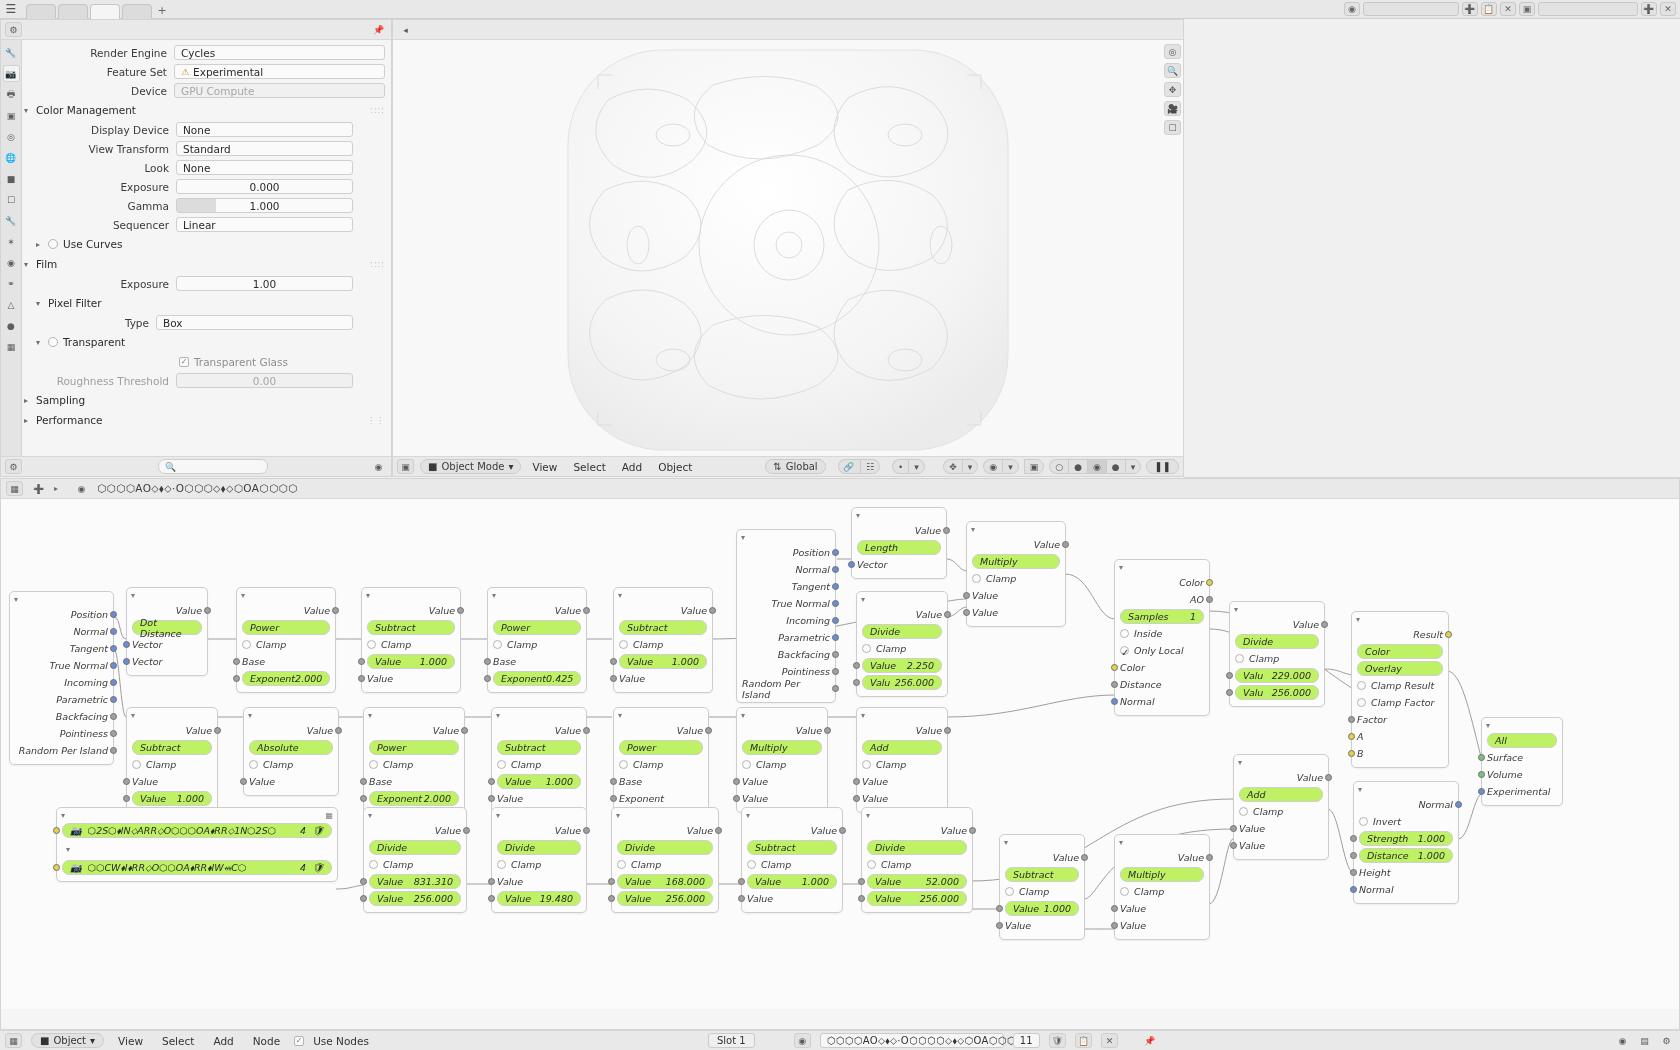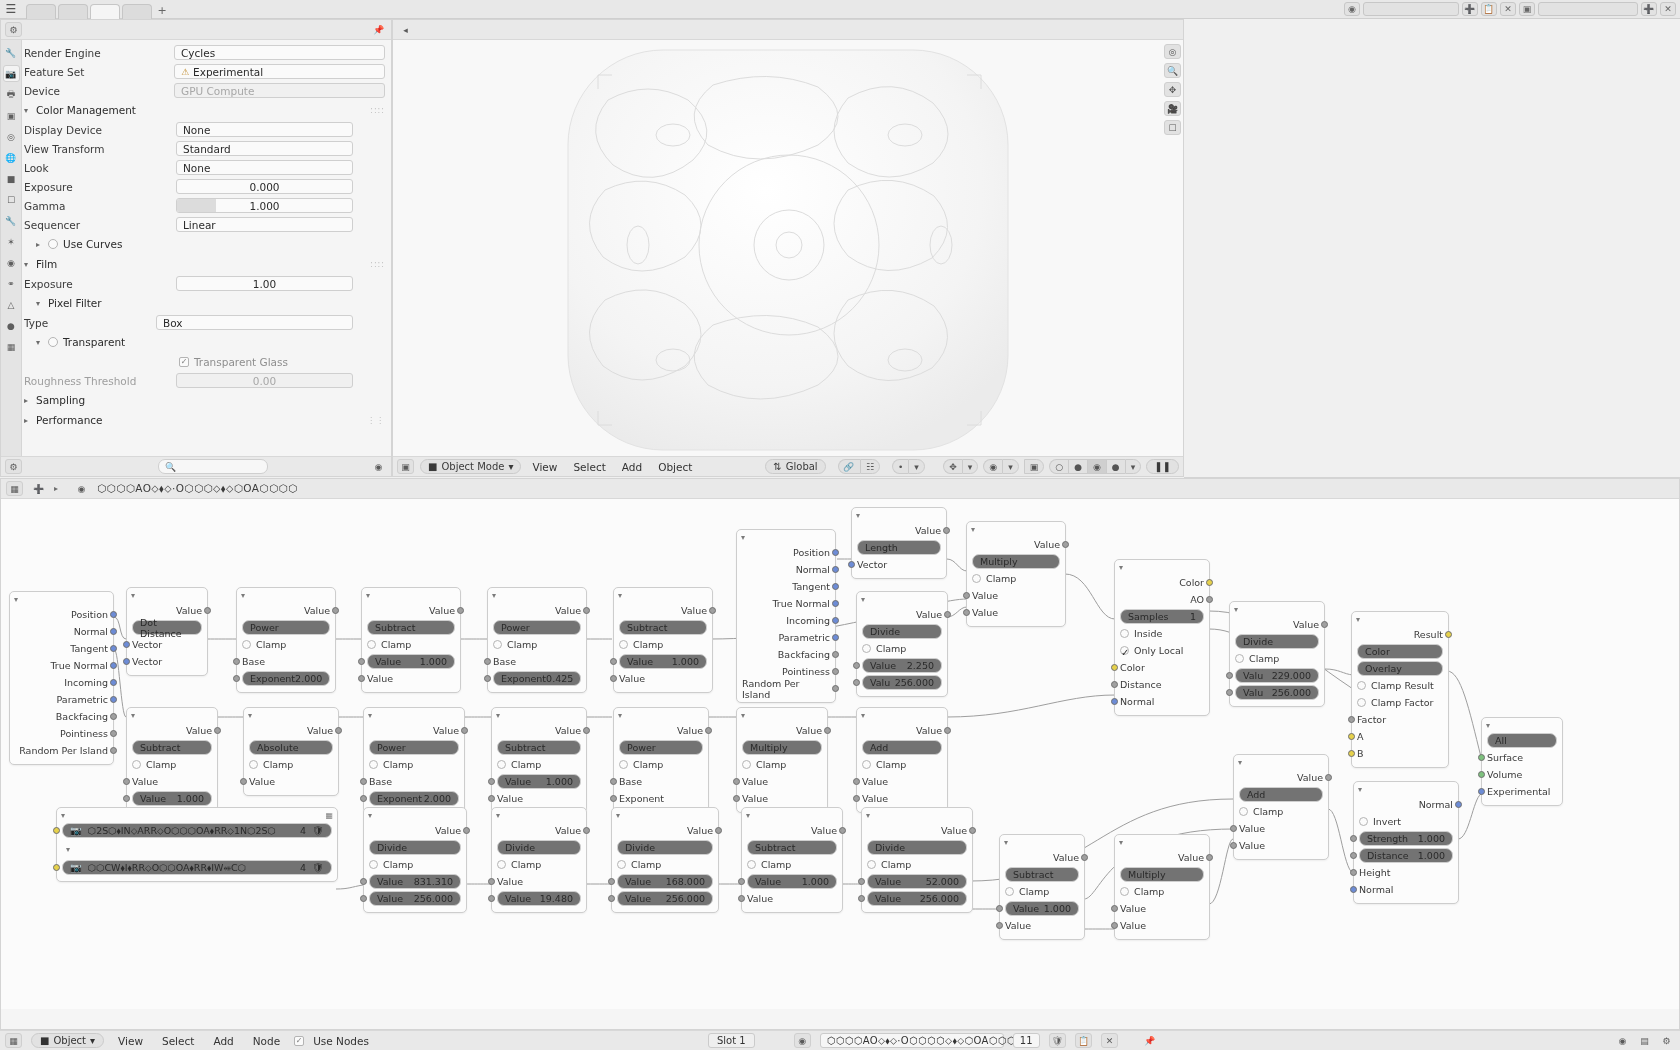--- a/index.html
+++ b/index.html
@@ -59,21 +59,21 @@
   .props-tabcol {
     position: absolute; left: 0; top: 20px; width: 21px; bottom: 20px;
     background: #e4e4e4; border-right: 1px solid #d5d5d5;
     display: flex; flex-direction: column; align-items: center; padding-top: 4px; gap: 4px;
   }
   .ptab { width: 17px; height: 17px; border-radius: 3px; display: flex; align-items: center; justify-content: center; color: #5e5e5e; font-size: 9px; }
   .ptab.sel { background: #f3f3f3; border: 1px solid #d0d0d0; }
   .props-body { position: absolute; left: 21px; top: 20px; right: 0; bottom: 20px; overflow: hidden; padding: 4px 6px 0 2px; }
 
   .row { display: flex; align-items: center; height: 17px; margin-bottom: 2px; }
-  .lbl { padding-right: 7px; color: #3b3b3b; font-size: 10.5px; white-space: nowrap; }
+  .lbl { text-align: right; padding-right: 7px; color: #3b3b3b; font-size: 10.5px; white-space: nowrap; }
   .field {
     flex: 1; height: 15px; background: #fafafa; border: 1px solid #cfcfcf; border-radius: 3px;
     display: flex; align-items: center; padding: 0 6px; font-size: 10.5px; color: #2a2a2a;
     position: relative; overflow: hidden;
   }
   .field.disabled { color: #a7a7a7; background: #f0f0f0; }
   .field.center { justify-content: center; }
   .field .warn { color: #c08a2a; margin-right: 4px; font-size: 9px; }
   .field .gamma-fill { position: absolute; left: 0; top: 0; bottom: 0; background: #dcdcdc; }
   .sect { display: flex; align-items: center; height: 18px; font-size: 10.5px; color: #2b2b2b; margin: 2px 0; }
@@ -104,25 +104,25 @@
   }
   .ne-canvas { position: absolute; top: 20px; left: 0; right: 0; bottom: 20px; background: #fbfbfb; overflow: hidden; }
   .breadcrumb { font-size: 10.5px; color: #3a3a3a; letter-spacing: .4px; }
 
   .node {
     position: absolute; background: #fcfcfc; border: 1px solid #cdcdcd;
     border-radius: 5px; font-size: 10px; color: #2f2f2f;
     box-shadow: 0 1px 2px rgba(0,0,0,0.06);
   }
   .node .nhead { height: 14px; display: flex; align-items: center; padding: 0 4px; color: #7b7b7b; font-size: 8px; }
-  .node .nbody { padding: 0 5px 5px 5px; }
+  .node .nbody { padding: 0 5px 5px 5px; font-style: italic; }
   .nrow { height: 17px; display: flex; align-items: center; position: relative; }
   .nrow.right { justify-content: flex-end; }
   .nfield {
-    height: 15px; width: 100%; background: #737373; border: 1px solid #cfcfcf; border-radius: 7px;
+    height: 15px; width: 100%; background: #bef264; border: 1px solid #cfcfcf; border-radius: 7px;
     display: flex; align-items: center; padding: 0 7px; font-size: 9.5px; color: #2a2a2a;
   }
   .nfield .nm { }
   .nfield .nv { margin-left: auto; }
   .nlabel { font-size: 9.5px; color: #3a3a3a; }
   .sock {
     position: absolute; width: 7px; height: 7px; border-radius: 50%;
     border: 1px solid #707070;
   }
   .sock.in { left: -9px; }

